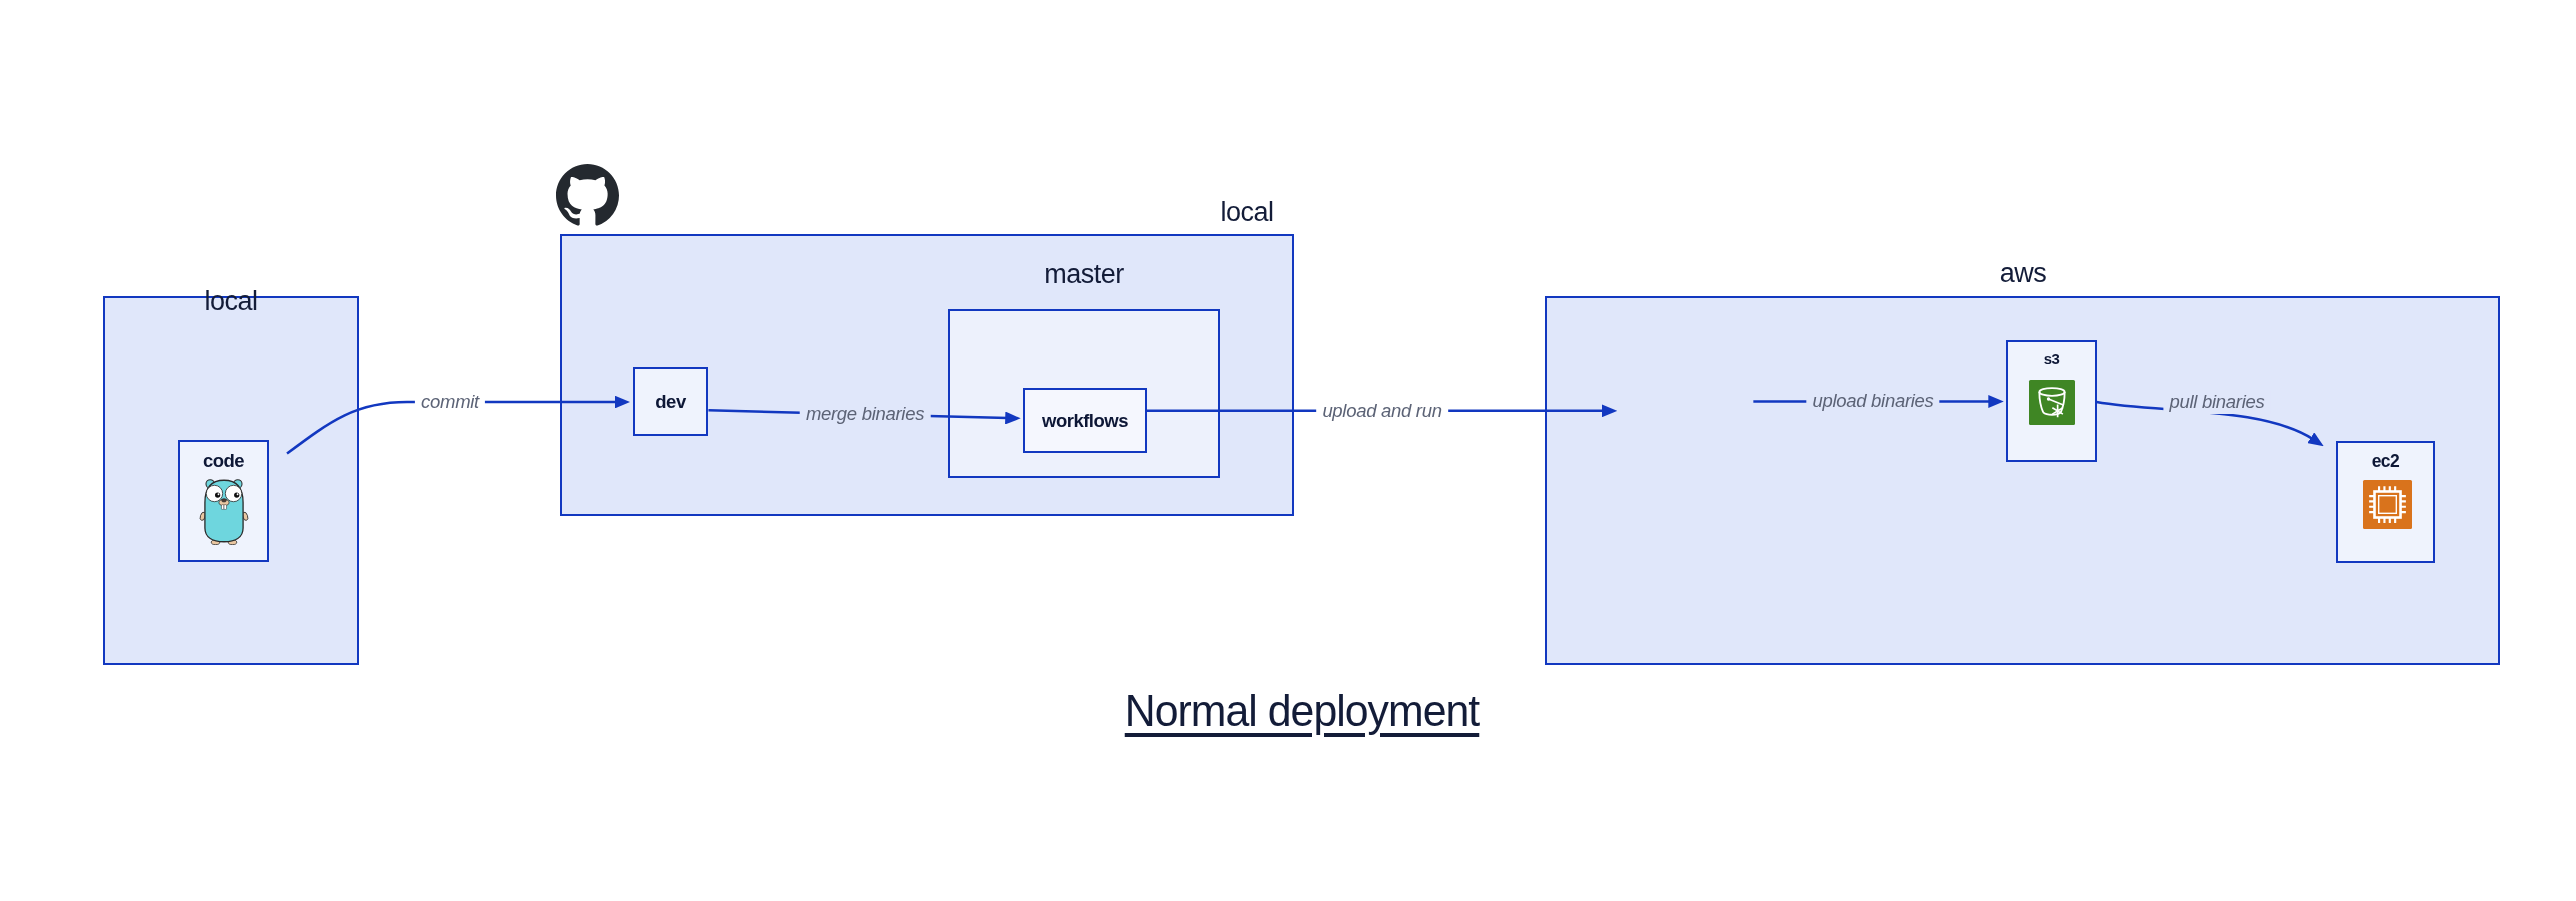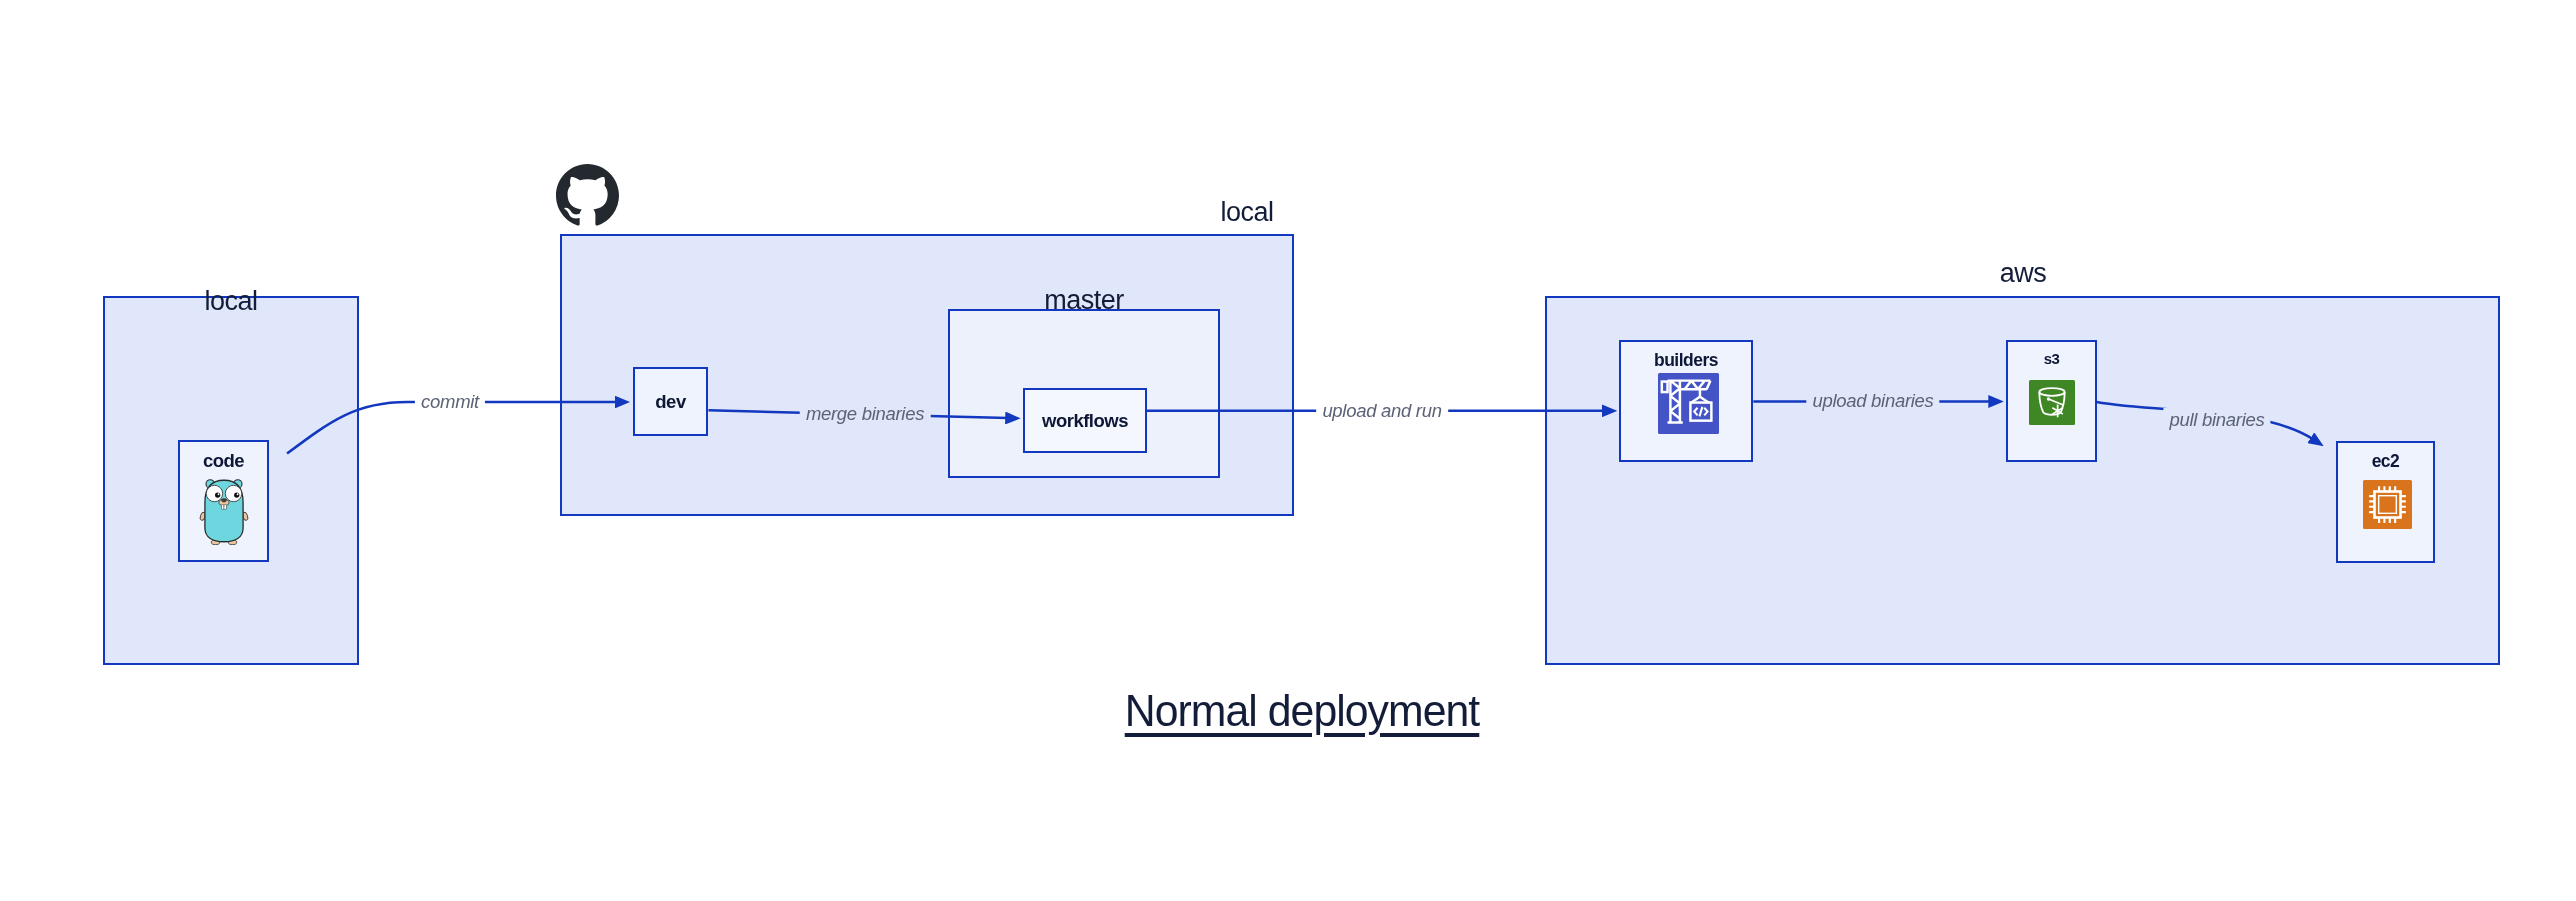--- a/index.html
+++ b/index.html
@@ -53,21 +53,21 @@
   <div class="obox" style="left:560px;top:234px;width:734px;height:282px;"></div>
   <div class="clabel" style="left:1247px;top:212px;">local</div>
 
   <div style="position:absolute;left:556px;top:164px;width:63px;height:63px;">
     <svg width="63" height="63" viewBox="0 0 16 16" aria-hidden="true">
       <path fill="#24292f" fill-rule="evenodd" d="M8 0C3.58 0 0 3.58 0 8c0 3.54 2.29 6.53 5.47 7.59.4.07.55-.17.55-.38 0-.19-.01-.82-.01-1.49-2.01.37-2.53-.49-2.69-.94-.09-.23-.48-.94-.82-1.13-.28-.15-.68-.52-.01-.53.63-.01 1.08.58 1.23.82.72 1.21 1.87.87 2.33.66.07-.52.28-.87.51-1.07-1.78-.2-3.64-.89-3.64-3.95 0-.87.31-1.59.82-2.15-.08-.2-.36-1.02.08-2.12 0 0 .67-.21 2.2.82.64-.18 1.32-.27 2-.27.68 0 1.36.09 2 .27 1.53-1.04 2.2-.82 2.2-.82.44 1.1.16 1.92.08 2.12.51.56.82 1.27.82 2.15 0 3.07-1.87 3.75-3.65 3.95.29.25.54.73.54 1.48 0 1.07-.01 1.93-.01 2.2 0 .21.15.46.55.38A8.012 8.012 0 0 0 16 8c0-4.42-3.58-8-8-8z"></path>
     </svg>
   </div>
 
   <div class="obox" style="left:948px;top:309px;width:272px;height:169px;background:var(--master-fill);"></div>
-  <div class="clabel" style="left:1084px;top:300px;">master</div>
+  <div class="clabel" style="left:1084px;top:274px;">master</div>
 
   <div class="obox" style="left:1545px;top:296px;width:955px;height:369px;"></div>
   <div class="clabel" style="left:2023px;top:273px;">aws</div>
 
   <div class="leaf" style="left:178px;top:440px;width:91px;height:122px;">
     <div class="nlabel top">code</div>
     <div style="position:absolute;left:50%;top:35px;transform:translateX(-50%);">
       <svg width="53" height="68" viewBox="0 0 100 128" aria-hidden="true">
         <circle cx="24" cy="13" r="8" fill="#6ed6de" stroke="#2b2b2b" stroke-width="2"></circle>
         <circle cx="76" cy="13" r="8" fill="#6ed6de" stroke="#2b2b2b" stroke-width="2"></circle>
@@ -91,33 +91,20 @@
   </div>
 
   <div class="leaf" style="left:633px;top:367px;width:75px;height:69px;">
     <div class="nlabel centered">dev</div>
   </div>
 
   <div class="leaf" style="left:1023px;top:388px;width:124px;height:65px;background:var(--workflows-fill);">
     <div class="nlabel centered">workflows</div>
   </div>
 
-  <div class="leaf" style="left:1619px;top:340px;width:134px;height:122px;">
-    <div class="nlabel top" style="font-size:17.5px;">builders</div>
-    <div class="icon-tile" style="left:37px;top:31px;width:61px;height:61px;background:#4453c6;border-radius:1.5px;">
-      <svg width="61" height="61" viewBox="0 0 64 64" fill="none" stroke="#ffffff" stroke-width="2.6" aria-hidden="true">
-        <rect x="4" y="9" width="6" height="11"></rect>
-        <path d="M13 8 L13 52 M23 8 L23 52 M13 8 L23 16 M23 16 L13 24 M13 24 L23 32 M23 32 L13 40 M13 40 L23 48 M10 52 L26 52"></path>
-        <path d="M10 8 H55 M23 17 H51 M28 17 L35 8 M35 8 L42 17 M42 17 L49 8 M55 8 L51 17"></path>
-        <path d="M44 17 V25 M44 25 L35 31 M44 25 L53 31"></path>
-        <rect x="34" y="31" width="22" height="19"></rect>
-        <path d="M41.5 36.5 L38 40.5 L41.5 44.5 M48.5 36.5 L52 40.5 L48.5 44.5 M46.5 35.5 L43.5 45.5" stroke-width="2.2"></path>
-      </svg>
-    </div>
-  </div>
 
   <div class="leaf" style="left:2006px;top:340px;width:91px;height:122px;">
     <div class="nlabel top" style="font-size:15px;">s3</div>
     <div class="icon-tile" style="left:20.6px;top:38px;width:46px;height:45px;background:#3f8624;border-radius:1.5px;">
       <svg width="46" height="45" viewBox="0 0 64 64" fill="none" stroke="#ffffff" stroke-width="2.6" aria-hidden="true">
         <ellipse cx="32" cy="17" rx="18" ry="5.5"></ellipse>
         <path d="M14 17 C14 24 16 38 19.5 46 M50 17 C50 24 48 38 44.5 46 M19.5 46 C24.5 50.5 39.5 50.5 44.5 46"></path>
         <circle cx="27" cy="27" r="2.4" fill="#ffffff" stroke="none"></circle>
         <path d="M27 27 L49 36" stroke-width="2.4"></path>
         <g stroke-width="2.4">
@@ -155,18 +142,18 @@
       <path d="M 2225 797 L 3114 797" marker-end="url(#arrow)"></path>
       <path d="M 3403 779 L 3864 779" marker-end="url(#arrow)"></path>
       <path d="M 4069 780 C 4190 802, 4390 788, 4489 852" marker-end="url(#arrow)"></path>
     </g>
   </svg>
 
   <div class="elabel on-white" style="left:450px;top:402px;text-align:right;">commit</div>
   <div class="elabel on-fill" style="left:865px;top:414px;">merge binaries</div>
   <div class="elabel on-white" style="left:1382px;top:411px;">upload and run</div>
   <div class="elabel on-fill" style="left:1873px;top:401px;">upload binaries</div>
-  <div class="elabel on-fill" style="left:2217px;top:420px;">pull binaries</div>
+  <div class="elabel on-fill" style="left:2217px;top:402px;">pull binaries</div>
 
   <div id="title">Normal deployment</div>
 
 </div>
 
 
 </body></html>

